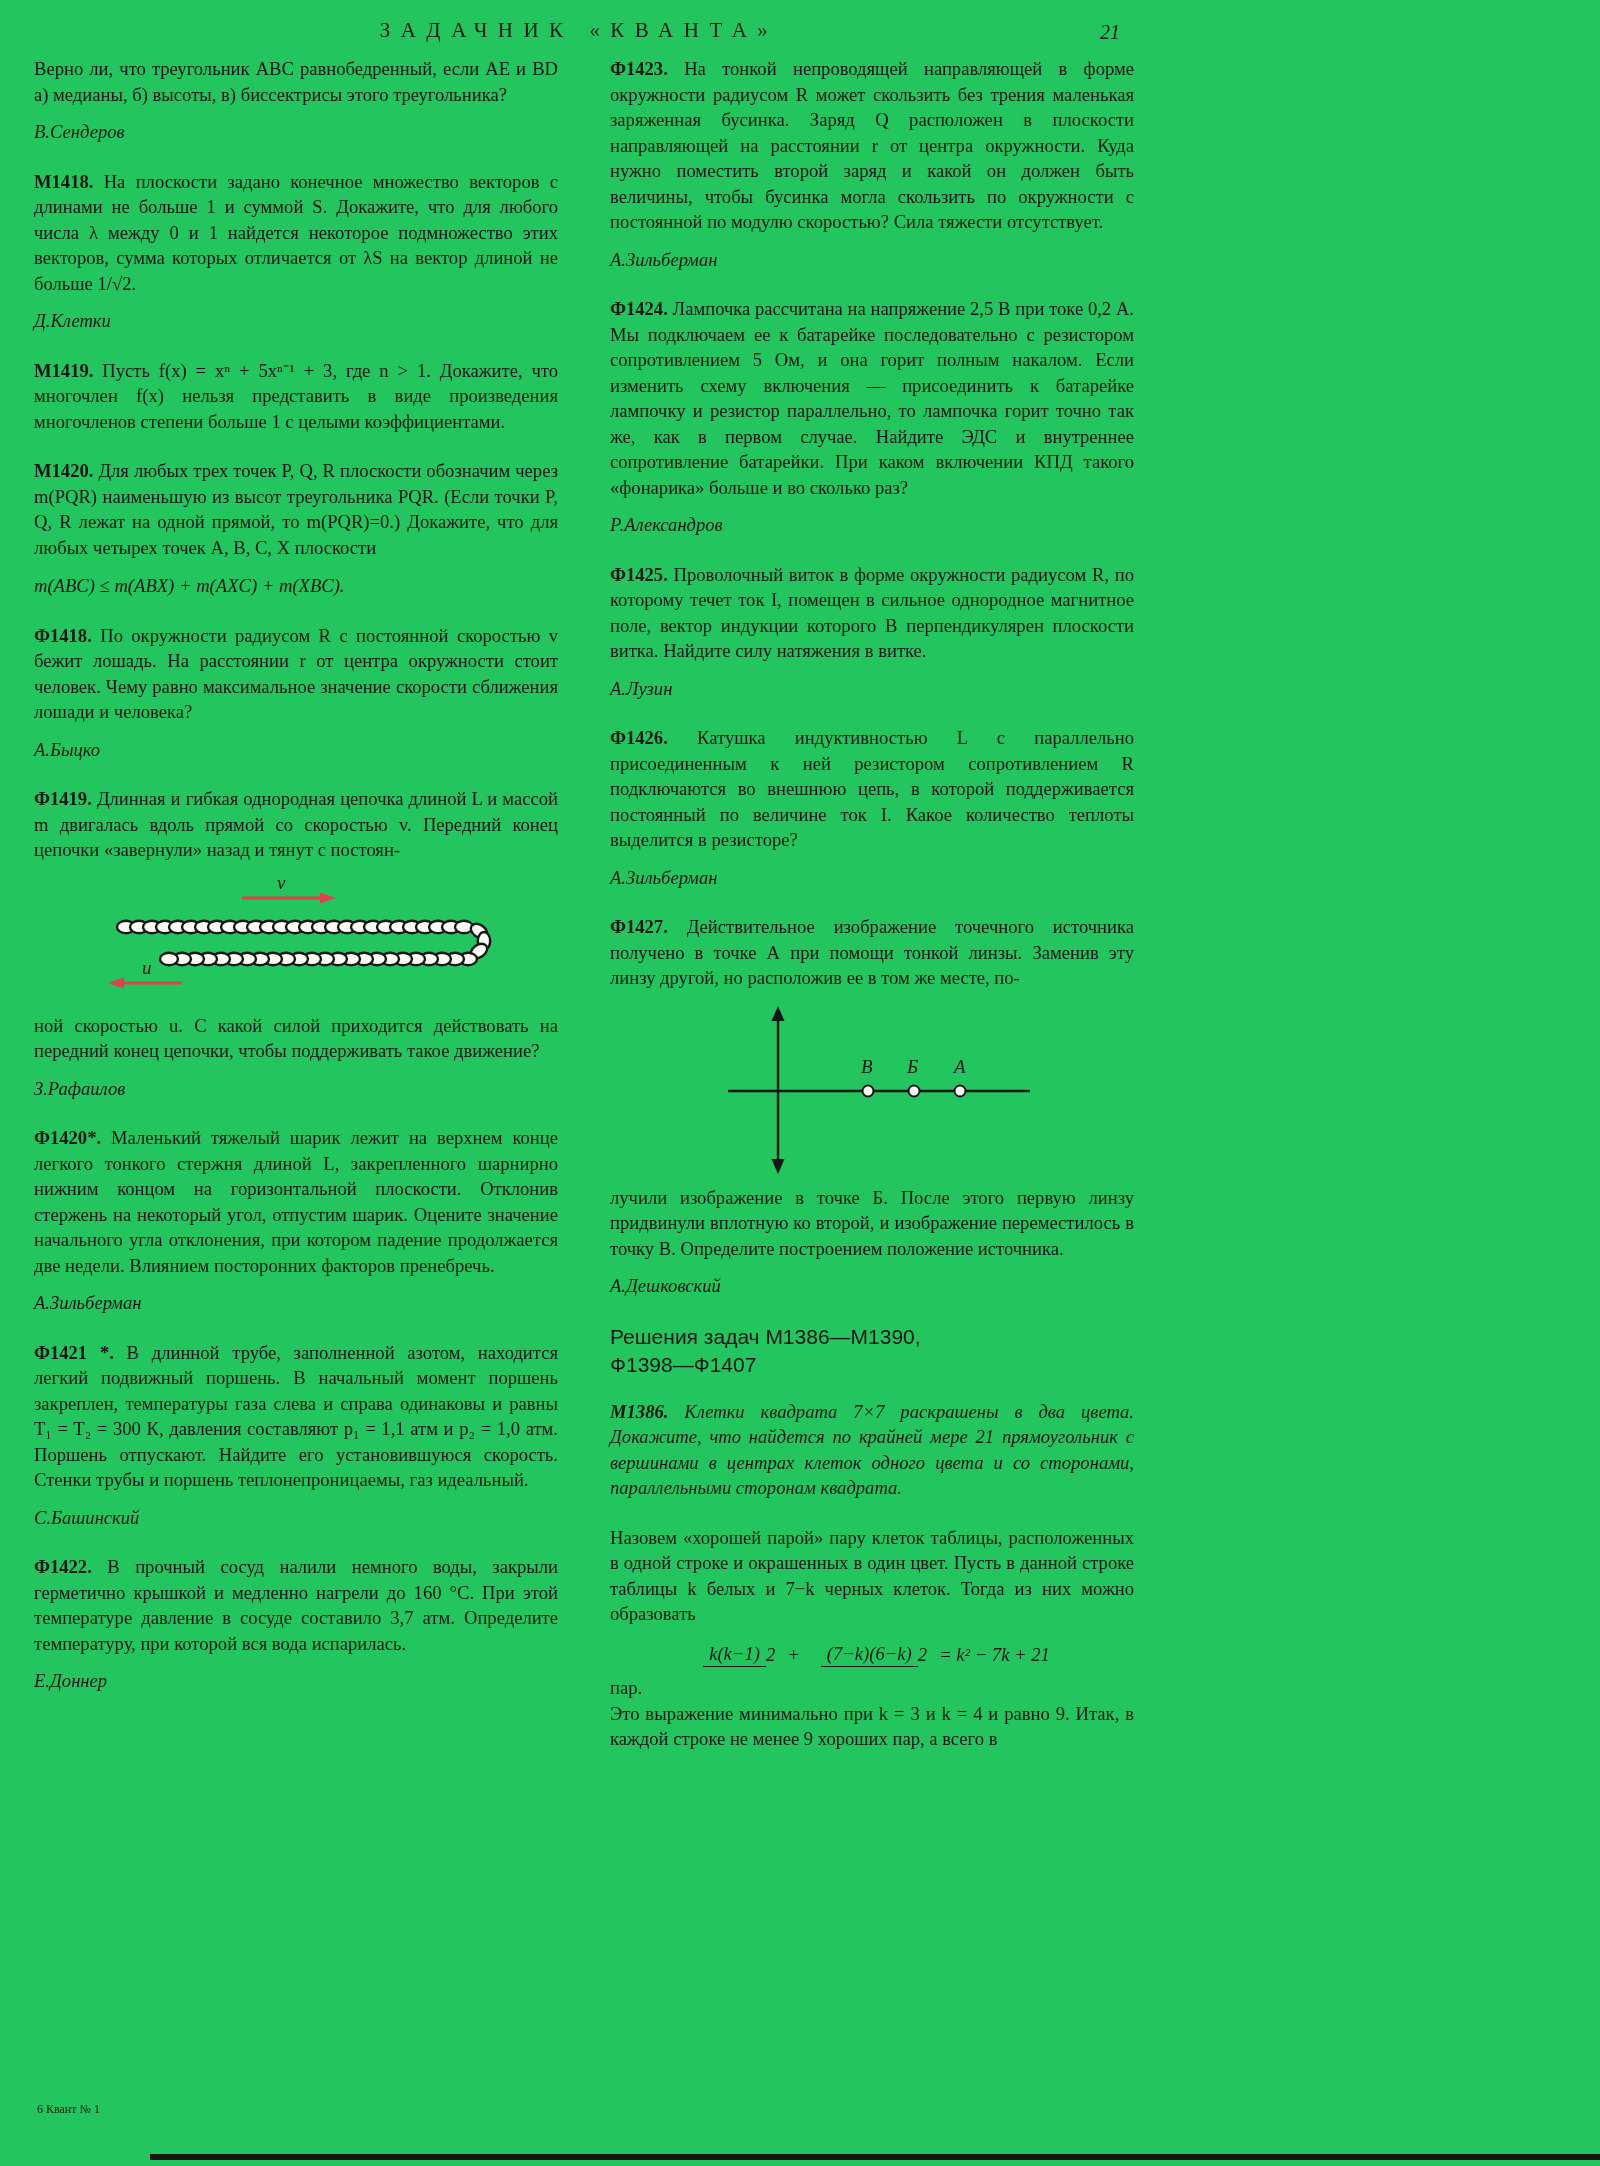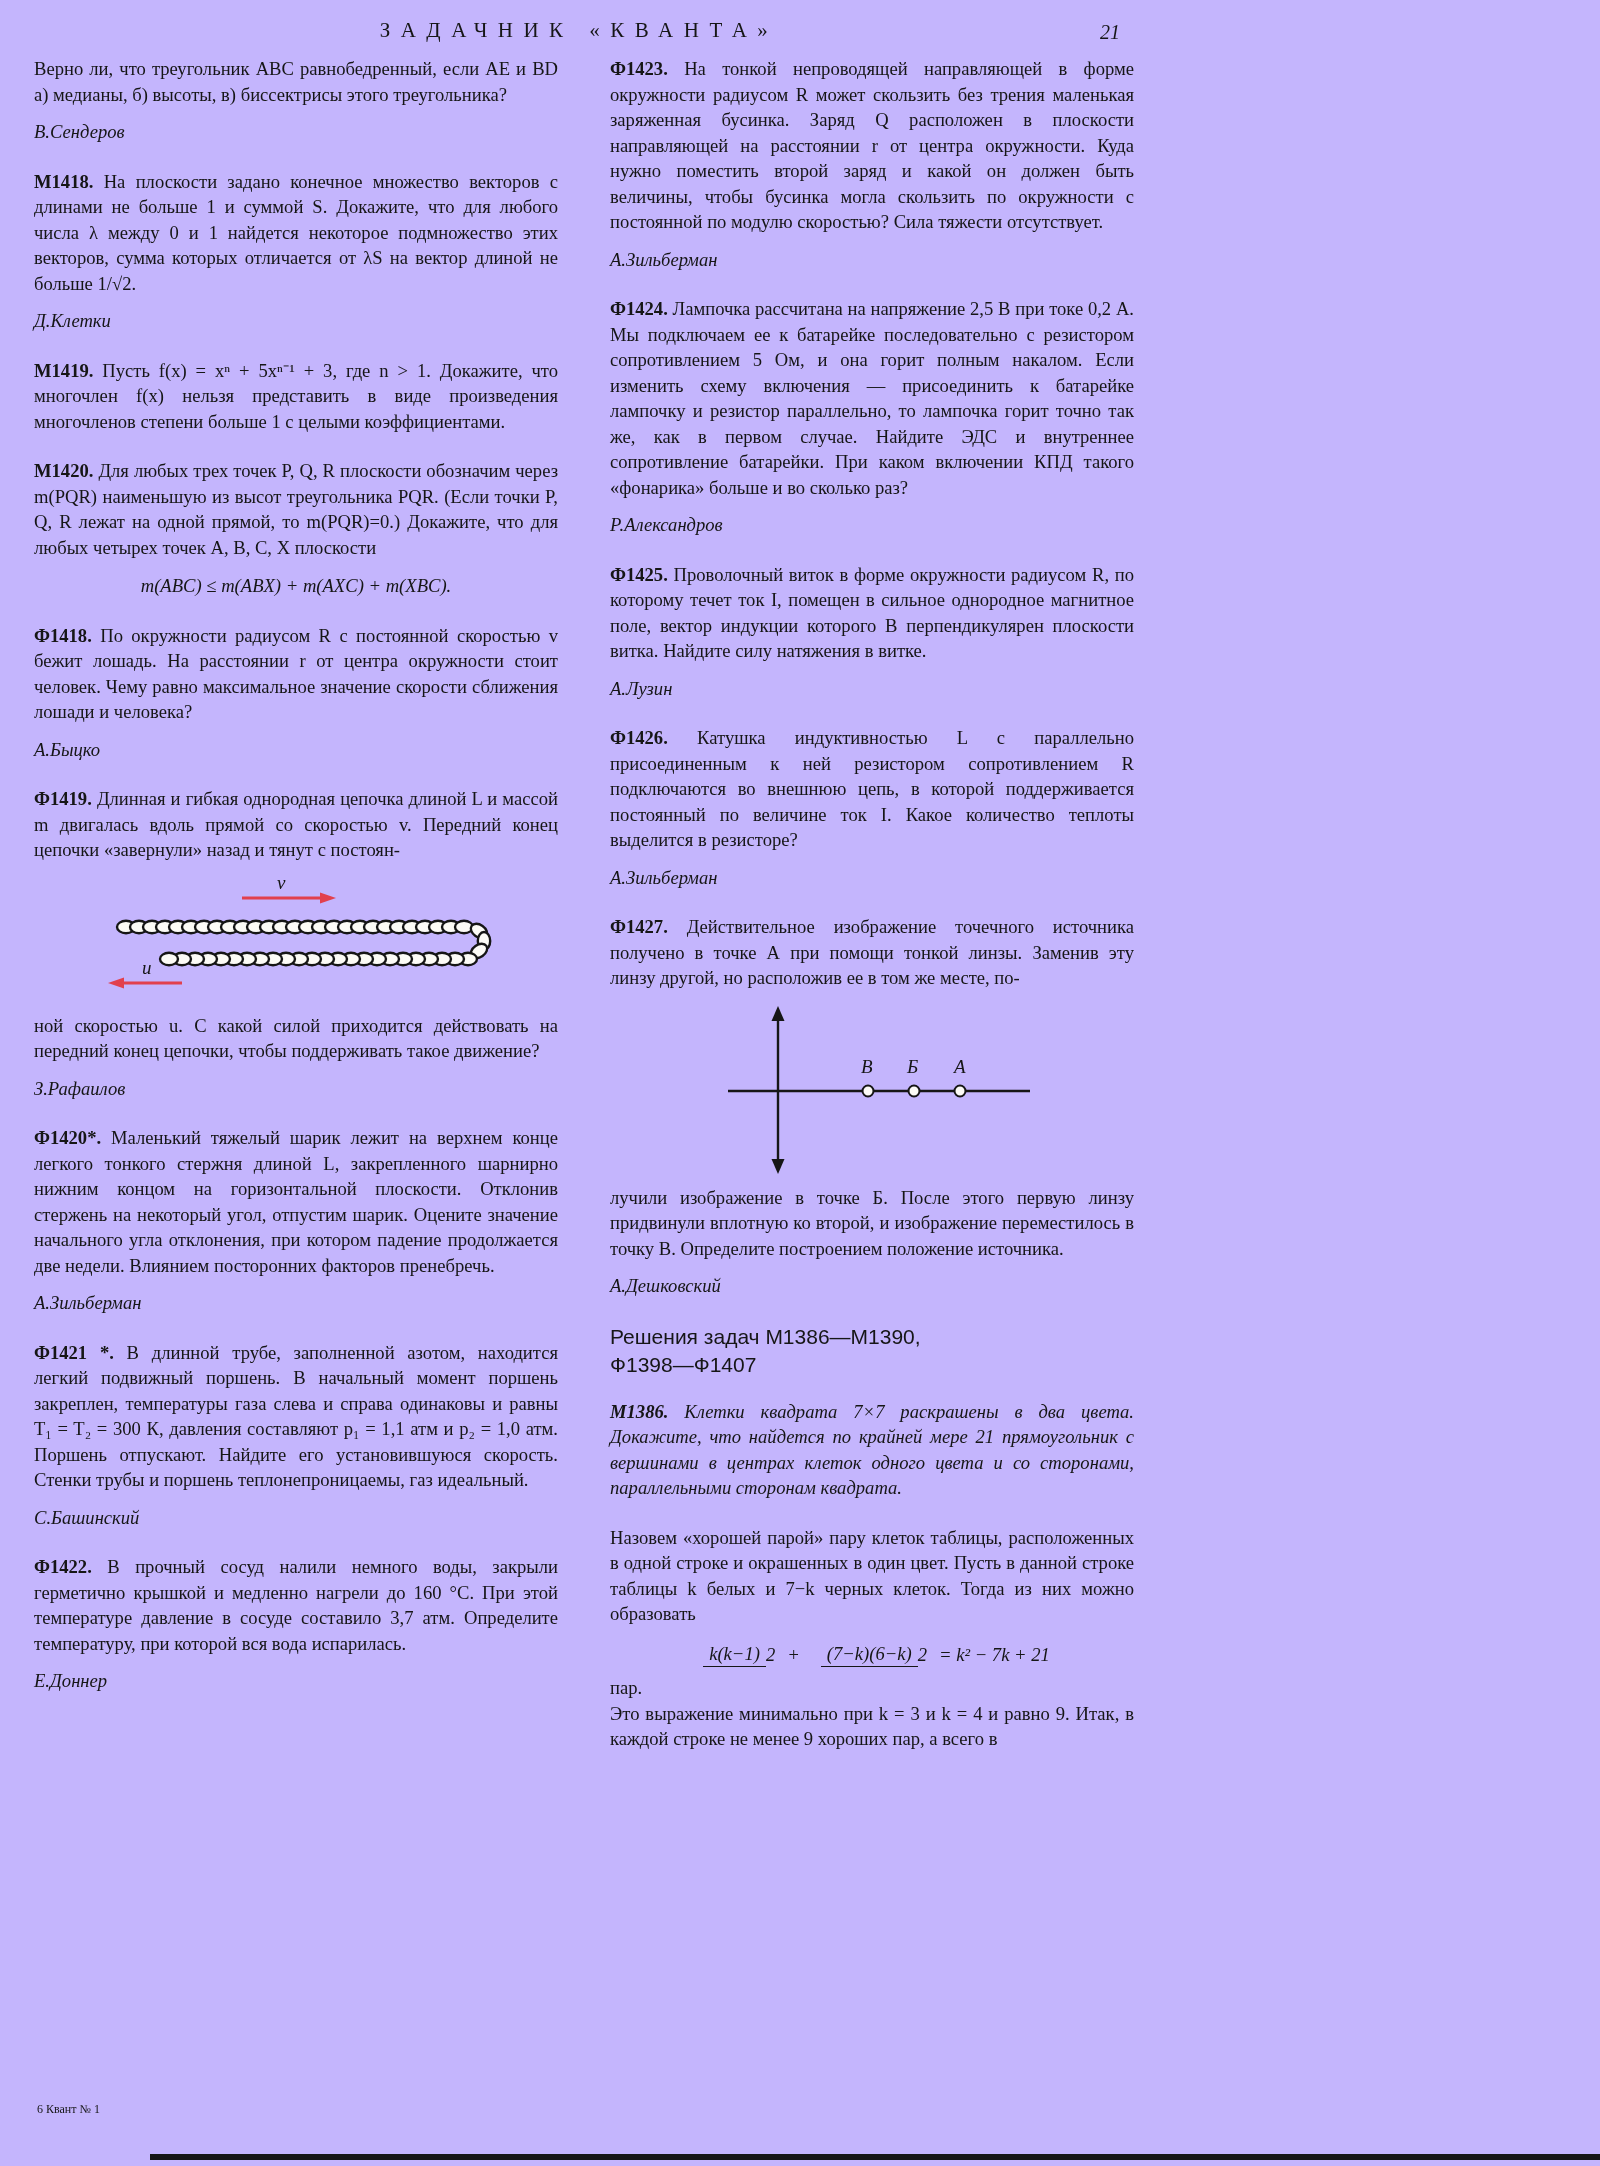--- a/index.html
+++ b/index.html
@@ -1,21 +1,21 @@
 <!DOCTYPE html>
 <html><head>
 <meta charset="utf-8">
 <style>
   html, body { margin: 0; padding: 0; }
   body { background: #d9d9d4; }
   .page {
     position: relative;
     width: 1600px;
     height: 2166px;
-    background: #c4b5fd;
+    background: #22c55e;
     font-family: "Liberation Serif", serif;
     color: #161616;
     overflow: hidden;
   }
   .header-title {
     position: absolute;
     top: 18px; left: 0;
     width: 1158px;
     text-align: center;
     font-size: 21px;
@@ -40,21 +40,20 @@
     font-size: 18.6px;
     line-height: 25.5px;
     text-align: justify;
   }
   .problem { margin: 0 0 24px 0; }
   .ptext { margin: 0; }
   .pnum { font-weight: bold; }
   .author { font-style: italic; margin: 12px 0 0 0; text-align: left; }
   .formula {
     font-style: italic;
-    text-align: center;
     margin: 13px 0 11px;
   }
   .fig { margin: 12px 0 10px; }
   .fig svg { display: block; }
   .flabel {
     font-style: italic;
     font-size: 19px;
     font-family: "Liberation Serif", serif;
     fill: #161616;
   }

